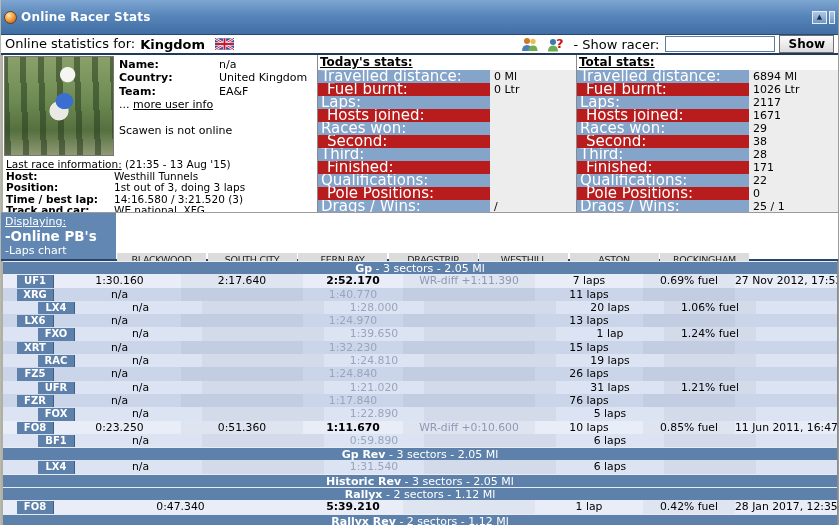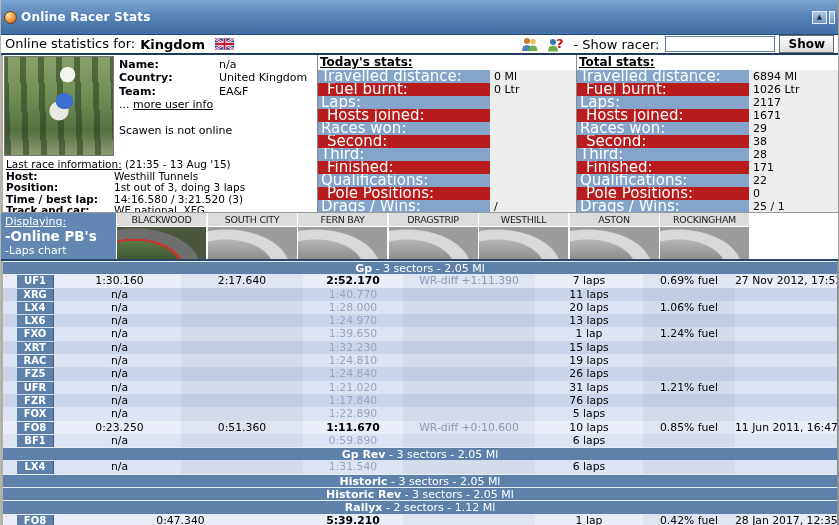--- a/index.html
+++ b/index.html
@@ -88,21 +88,21 @@
     flex:1; background:#ededed; font-size:11px; line-height:13px; padding-left:4px;
     white-space:nowrap;
   }
   
   .display-strip { height:48px; display:flex; background:#fff; border-bottom:2px solid #26466b; }
   .display-box { width:115px; background:#6187b2; color:#ffffff; padding:2px 4px; flex:none; }
   .display-box .disp-title { font-size:11px; text-decoration:underline; line-height:13px; cursor:pointer; }
   .disp-opt { font-size:11px; line-height:13px; cursor:pointer; }
   .disp-opt.selected { font-weight:bold; font-size:13.5px; line-height:16px; }
   .track-strip { flex:1; display:flex; padding:0 1px; }
-  .track-thumb { width:89px; margin-right:1.5px; cursor:pointer; }
+  .track-thumb { width:89px; margin-right:1.5px; cursor:pointer;margin-top:40px; }
   .track-name {
     height:13px; background:#dcdcdc; color:#222; font-size:9.5px; line-height:13px;
     text-align:center; white-space:nowrap; overflow:hidden; letter-spacing:-0.3px;
   }
   .track-img { height:33px; border-top:1px solid #fff;
     background:
       radial-gradient(ellipse 90px 55px at 20% 130%, transparent 52%, #d9d9d9 54% 70%, #9c9c9c 72%),
       linear-gradient(180deg,#cdcdcd 0%,#b9b9b9 35%,#8e8e8e 100%);
   }
   .track-thumb.colored .track-img {
@@ -112,21 +112,21 @@
   }
   
   .pb-table { position:relative; background:#fff; border-left:2px solid #b0b0a4; border-right:1px solid #8a8a8a; }
   .section-header {
     height:13.3px; background:#5d81aa; color:#fff; font-size:11px; line-height:13px;
     text-align:center; white-space:nowrap; border-top:1px solid #e8edf4;
   }
   .section-header b { font-weight:bold; }
   .pb-row { display:grid; grid-template-columns:55px 123px 122px 100px 132px 108px 92px 1fr;
     height:13.3px; font-size:10.8px; line-height:13.3px; }
-  .pb-row.r-light { background:#dce3f2; }
+  .pb-row.r-light { background:#dce3f2;padding-left:21px; }
   .pb-row.r-dark  { background:#cbd5e9; }
   .pb-row.r-pb    { background:#e9edf8; }
   .cell { text-align:center; white-space:nowrap; overflow:hidden; }
   .c-s2,.c-wr,.c-fuel { background:rgba(30,50,90,0.045); }
   .car-cell { text-align:left; }
   .car-box {
     display:inline-block; width:37px; margin-left:14px; background:#5d81aa; color:#fff;
     font-weight:bold; font-size:10px; line-height:12.3px; text-align:center;
     border-right:1px solid #3c5f86; border-bottom:1px solid #3c5f86; cursor:pointer;
   }
@@ -495,21 +495,20 @@
       <div class="pb-row r-light">
         <div class="cell car-cell"><span class="car-box">LX4</span></div>
         <div class="cell c-s1">n/a</div>
         <div class="cell c-s2"></div>
         <div class="cell c-lap">1:31.540</div>
         <div class="cell c-wr"></div>
         <div class="cell c-laps">6 laps</div>
         <div class="cell c-fuel"></div>
         <div class="cell c-date"></div>
       </div>
-      <div class="section-header"><b>Historic</b><span> - 3 sectors - 2.05 Ml</span></div>
       <div class="section-header"><b>Historic Rev</b><span> - 3 sectors - 2.05 Ml</span></div>
       <div class="section-header"><b>Rallyx</b><span> - 2 sectors - 1.12 Ml</span></div>
       <div class="pb-row r-pb pb">
         <div class="cell car-cell"><span class="car-box">FO8</span></div>
         <div class="cell c-s1 merged">0:47.340</div>
         <div class="cell c-lap">5:39.210</div>
         <div class="cell c-wr"></div>
         <div class="cell c-laps">1 lap</div>
         <div class="cell c-fuel">0.42% fuel</div>
         <div class="cell c-date">28 Jan 2017, 12:35</div>

